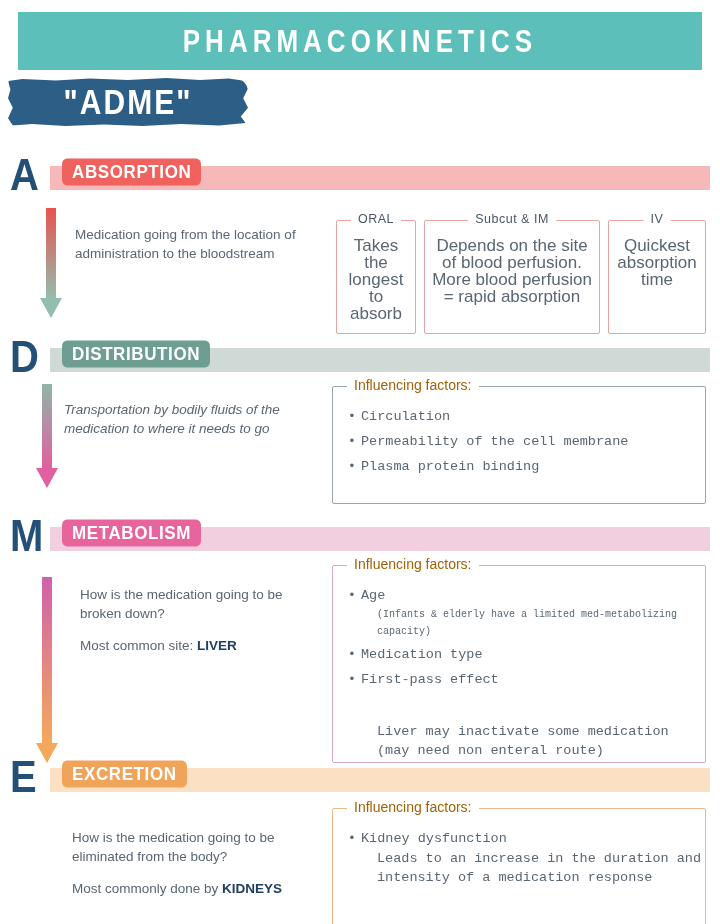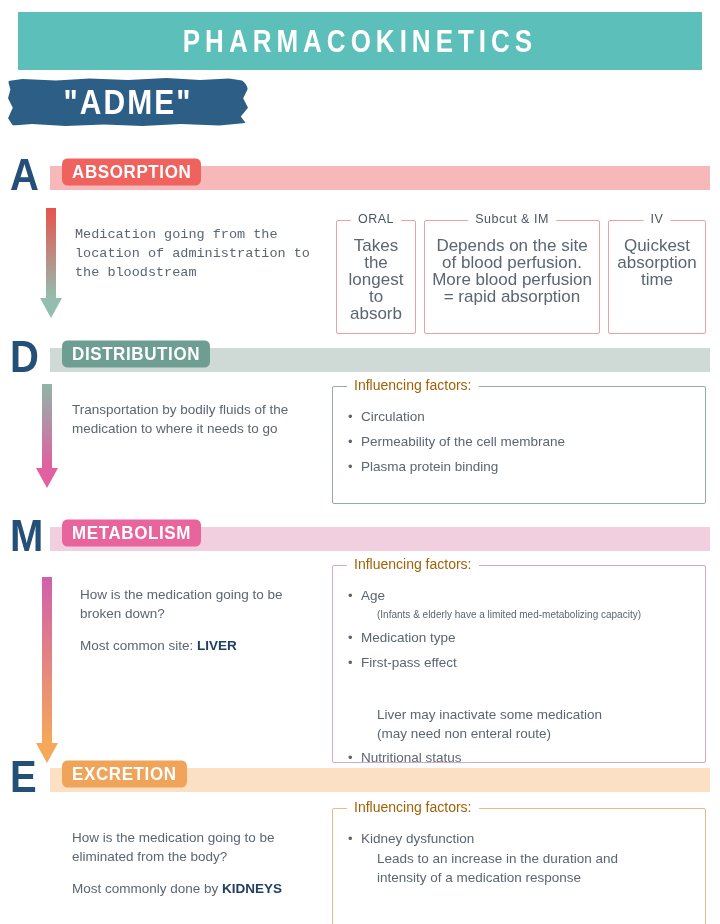--- a/index.html
+++ b/index.html
@@ -88,21 +88,21 @@
     font-size:17px;line-height:17px;color:#5a6672;
   }
   
   .infl{
     position:absolute;border-radius:2px;
   }
   .infl-legend{
     position:absolute;top:-10px;left:14px;background:#ffffff;padding:0 7px;
     font-size:14px;color:#a16207;white-space:nowrap;
   }
-  .infl ul{margin:0;padding:20px 0 0 28px;list-style:none;}
+  .infl ul{margin:0;padding:20px 0 0 28px;list-style:none;font-family:Liberation Mono, monospace;}
   .infl li{
     font-size:13.5px;line-height:20px;color:#5a6672;position:relative;
     margin-bottom:5px;
   }
   .infl li::before{
     content:"•";position:absolute;left:-13px;top:0;color:#5a6672;font-size:13px;
   }
   .sub{display:block;padding-left:16px;line-height:19px;}
   .sub.small{font-size:10px;line-height:17px;}
 </style>
@@ -121,21 +121,21 @@
 <div class="section" id="sec-a" style="top:160px;">
   <div class="sec-letter">A</div>
   <div class="bar" id="bar-a" style="background: rgb(246, 184, 184);"></div>
   <div class="bar-badge" id="badge-a" style="background: rgb(240, 98, 94);">ABSORPTION</div>
 
   <div class="arrow" id="arrow-a" style="left:40px;top:48px;height:110px;">
     <div class="shaft" id="shaft-a" style="height: 90px; background: linear-gradient(rgb(232, 83, 79), rgb(147, 189, 174));"></div>
     <div class="head" id="head-a" style="top:90px;border-top:20px solid #93bdae;"></div>
   </div>
 
-  <div class="body-text" style="left:75px;top:65px;width:245px;font-family:Liberation Mono, monospace;">Medication going from the location of administration to the bloodstream</div>
+  <div class="body-text" style="left:75px;top:65px;width:245px;">Medication going from the location of administration to the bloodstream</div>
 
   <div class="route-box" style="left:336px;top:53px;width:78px;height:112px;">
     <div class="route-title">ORAL</div>
     <div class="route-body">Takes the longest to absorb</div>
   </div>
   <div class="route-box" style="left:424px;top:53px;width:174px;height:112px;">
     <div class="route-title">Subcut &amp; IM</div>
     <div class="route-body">Depends on the site of blood perfusion. More blood perfusion = rapid absorption</div>
   </div>
   <div class="route-box" style="left:608px;top:53px;width:96px;height:112px;">
@@ -147,21 +147,21 @@
 <div class="section" id="sec-d" style="top:342px;">
   <div class="sec-letter">D</div>
   <div class="bar" id="bar-d" style="background: rgb(207, 218, 214);"></div>
   <div class="bar-badge" id="badge-d" style="background: rgb(110, 158, 146);">DISTRIBUTION</div>
 
   <div class="arrow" id="arrow-d" style="left:36px;top:42px;height:100px;">
     <div class="shaft" id="shaft-d" style="height: 84px; background: linear-gradient(rgb(143, 182, 168), rgb(224, 96, 160));"></div>
     <div class="head" id="head-d" style="top:84px;border-top:20px solid #e060a0;"></div>
   </div>
 
-  <div class="body-text" style="left:72px;top:58px;width:250px;">Transportation by bodily fluids of the medication to where it needs to go</div>
+  <div class="body-text" style="left:64px;top:58px;width:250px;font-style:italic;">Transportation by bodily fluids of the medication to where it needs to go</div>
 
   <div class="infl" id="infl-d" style="left: 332px; top: 44px; width: 372px; height: 116px; border: 1px solid rgb(154, 168, 164);">
     <div class="infl-legend">Influencing factors:</div>
     <ul>
       <li><span>Circulation</span></li>
       <li><span>Permeability of the cell membrane</span></li>
       <li><span>Plasma protein binding</span></li>
     </ul>
   </div>
 </div>

